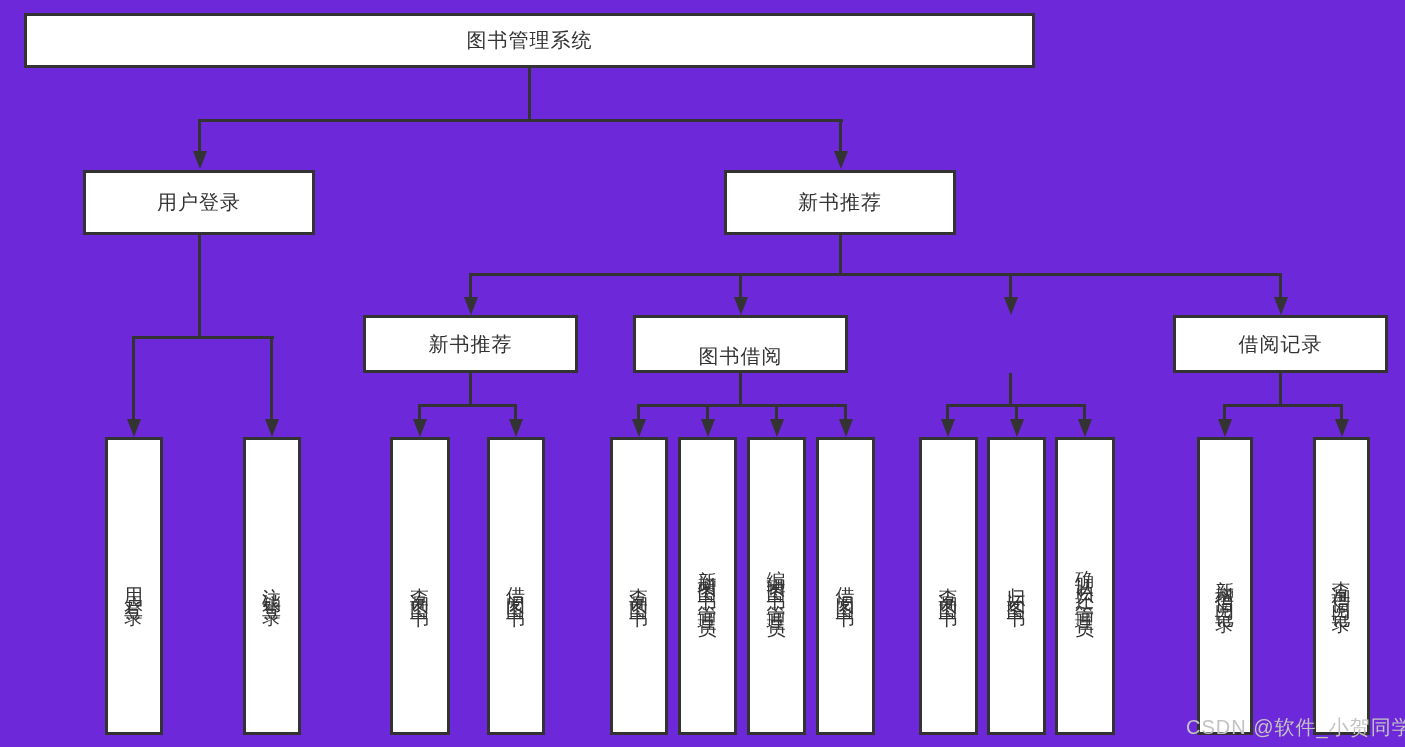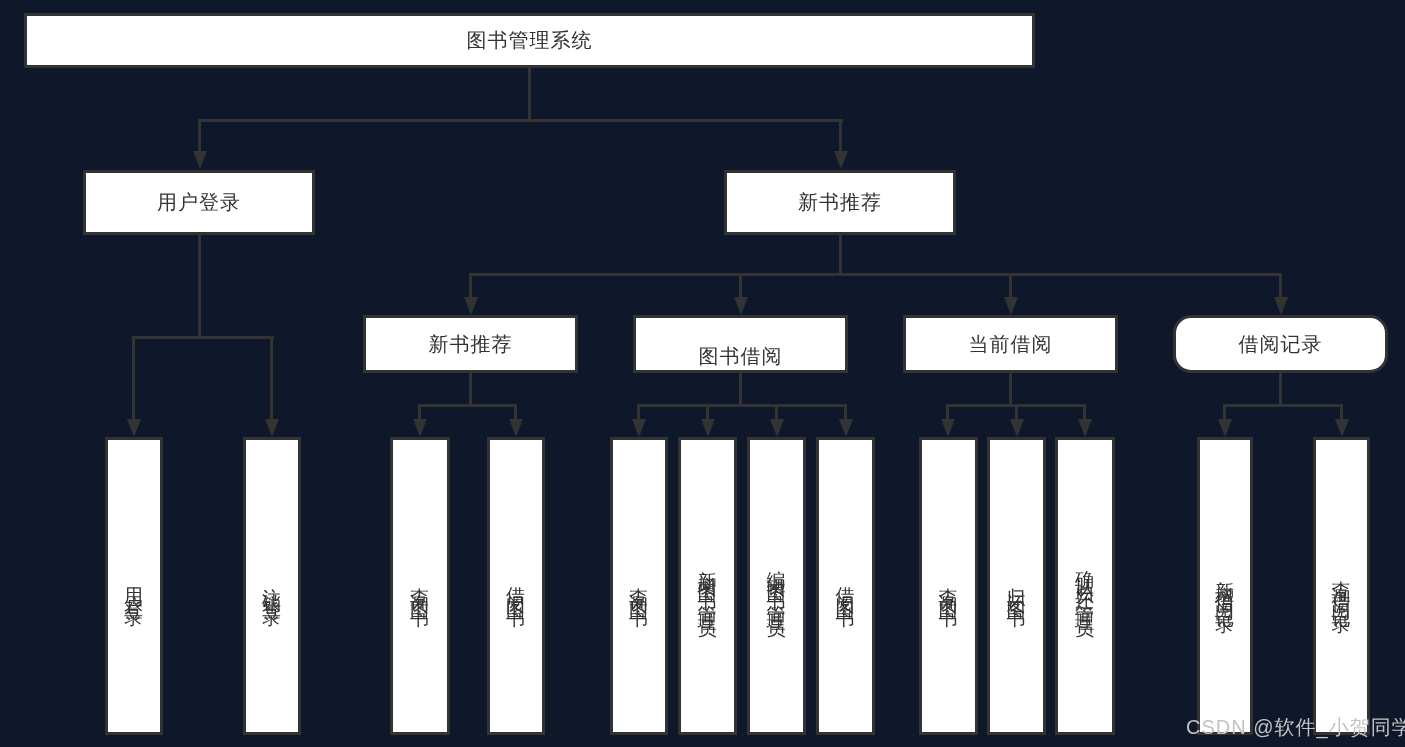--- a/index.html
+++ b/index.html
@@ -4,21 +4,21 @@
 <style>
   :root{
     --line:#333333;
     --text:#333333;
     --wm:#c3c3c3;
   }
   html,body{margin:0;padding:0;background:#ffffff;}
   .canvas{
     position:relative;
     width:1405px;height:747px;
-    background:#0f172a;
+    background:#6d28d9;
     font-family:"Liberation Sans", sans-serif;
     color:var(--text);
     overflow:hidden;
   }
   .box{
     position:absolute;
     box-sizing:border-box;
     background:#ffffff;
     border:3px solid var(--line);
     display:flex;align-items:center;justify-content:center;
@@ -92,24 +92,21 @@
   <div class="arr" style="left:1004px;top:297px;"></div>
   <div class="vline" style="left:1279px;top:273px;height:26px;"></div>
   <div class="arr" style="left:1274px;top:297px;"></div>
 
   <div class="box" style="left:363px;top:315px;width:215px;height:58px;">
     <span>新书推荐</span>
   </div>
   <div class="box" style="left:633px;top:315px;width:215px;height:58px;align-items:flex-end;">
     <span>图书借阅</span>
   </div>
-  <div class="box" style="left:903px;top:315px;width:215px;height:58px;">
-    <span>当前借阅</span>
-  </div>
-  <div class="box" style="left:1173px;top:315px;width:215px;height:58px;border-radius:18px;">
+  <div class="box" style="left:1173px;top:315px;width:215px;height:58px;">
     <span>借阅记录</span>
   </div>
 
   <div class="vline" style="left:469px;top:373px;height:33px;"></div>
   <div class="hline" style="left:419px;top:404px;width:98px;"></div>
   <div class="vline" style="left:418px;top:404px;height:17px;"></div>
   <div class="arr" style="left:413px;top:419px;"></div>
   <div class="vline" style="left:514px;top:404px;height:17px;"></div>
   <div class="arr" style="left:509px;top:419px;"></div>
 

